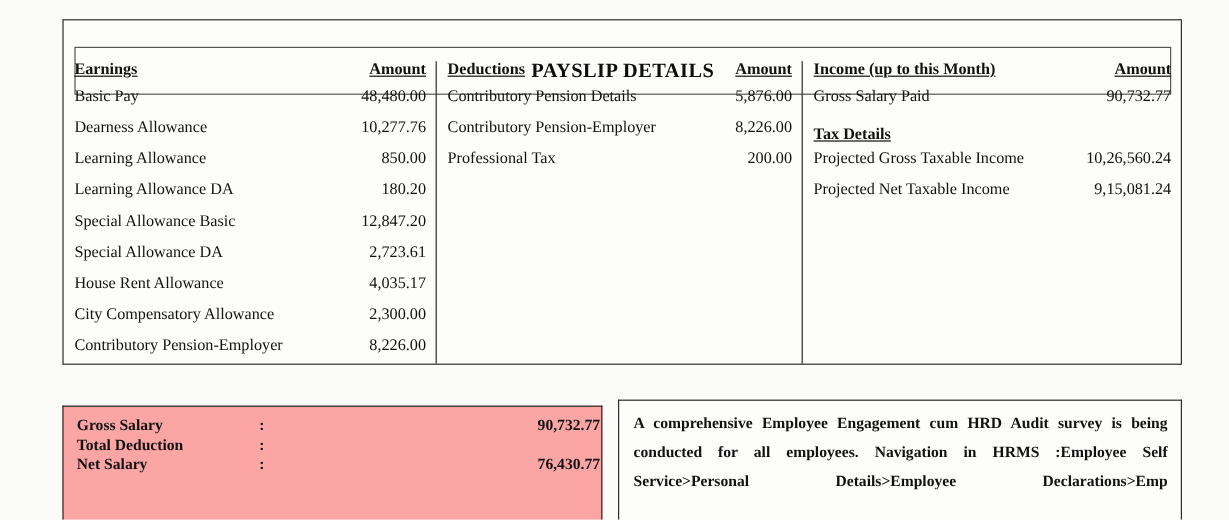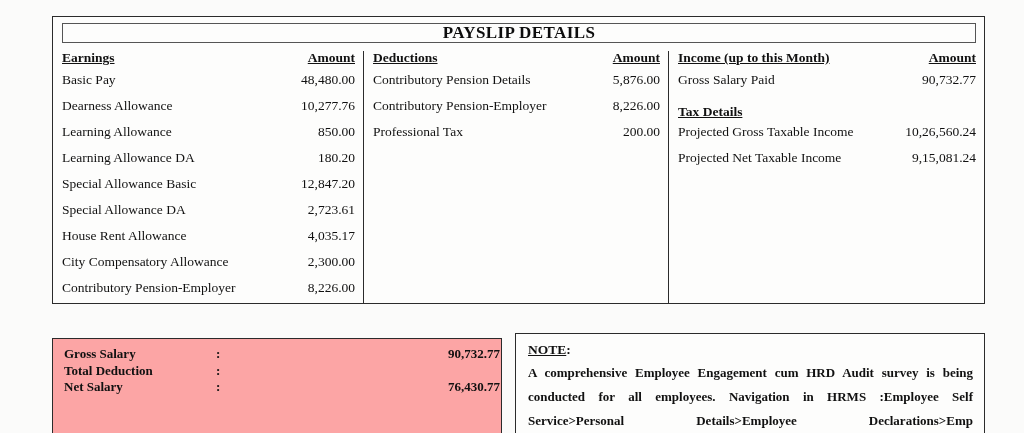--- a/index.html
+++ b/index.html
@@ -25,23 +25,23 @@
     width: 933px;
     height: 288px;
     border: 1.5px solid #2b2b2b;
     background: #fdfdfc;
     box-sizing: border-box;
   }
 
   #title-box {
     position: absolute;
     left: 9px;
-    top: 6px;
+    top: 22px;
     right: 8px;
-    height: 20px;
+    height: 40px;
     border: 1.2px solid #555555;
     box-sizing: border-box;
     display: flex;
     align-items: center;
     justify-content: center;
   }
   #title-box .title-text {
     font-size: 17px;
     font-weight: bold;
     letter-spacing: 0.4px;
@@ -261,17 +261,14 @@
     <span class="sum-colon">:</span>
   </div>
   <div class="sum-row">
     <span class="sum-label">Net Salary</span>
     <span class="sum-colon">:</span>
     <span class="sum-value">76,430.77</span>
   </div>
 </div>
 
 <div id="note-box">
-  <div>
-    <span id="note-title">NOTE</span><span id="note-title-colon">:</span>
-  </div>
   <div id="note-body">A comprehensive Employee Engagement cum HRD Audit survey is being conducted for all employees. Navigation in HRMS :Employee Self Service&gt;Personal Details&gt;Employee Declarations&gt;Emp</div>
 </div>
 
 </body></html>

